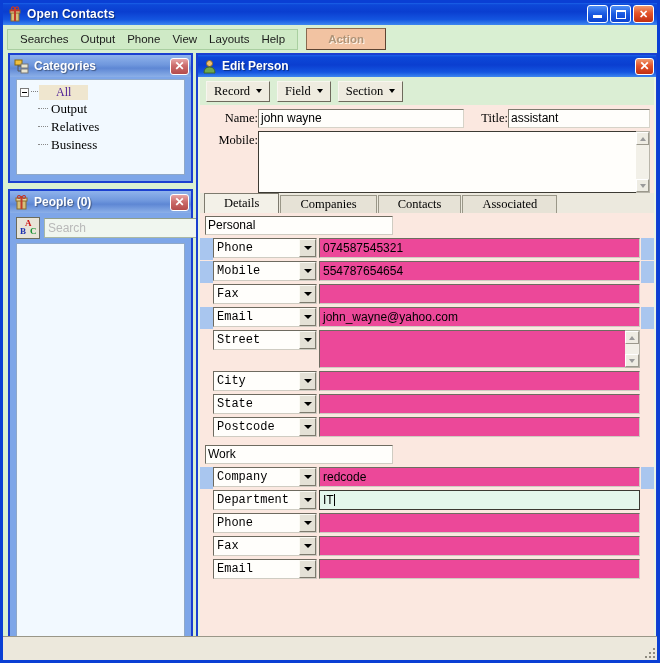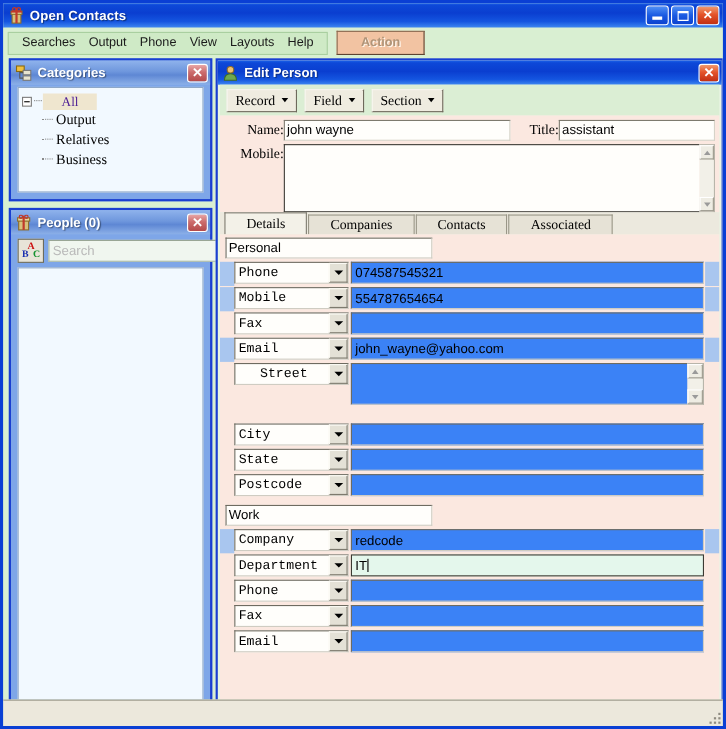--- a/index.html
+++ b/index.html
@@ -206,40 +206,40 @@
   #detail-pane{
     position:absolute;left:0;right:0;top:136px;bottom:0;background:#fbe8e0;
     box-sizing:border-box;padding:3px 0 0 0;overflow:hidden;
   }
   .section-head{
     height:19px;width:188px;margin:0 0 3px 5px;box-sizing:border-box;
     background:#fffefb;border:1px solid #6e6b60;border-right-color:#cfccc2;border-bottom-color:#cfccc2;
     font-family:"Liberation Sans",sans-serif;font-size:12px;color:#000;padding:0 2px;line-height:17px;
   }
   .frow{display:flex;align-items:flex-start;height:22px;margin-bottom:1px;}
-  .frow.tall{height:54px;text-align:center;}
+  .frow.tall{height:40px;}
   .marker{width:13px;flex:0 0 13px;align-self:stretch;background:transparent;}
   .marker.on{background:#a9c6ef;}
   .fcombo{
     width:104px;flex:0 0 104px;height:20px;box-sizing:border-box;display:flex;align-items:center;
     background:#fffefb;border:1px solid #6e6b60;border-right-color:#cfccc2;border-bottom-color:#cfccc2;
     font-family:Liberation Mono, monospace;font-size:12px;color:#000;padding-left:3px;
   }
   .fcombo .lbl{flex:1 1 auto;white-space:nowrap;}
   .fcombo .drop{
     width:17px;height:18px;flex:0 0 17px;box-sizing:border-box;
     background:#e4e1d6;border:1px solid #fbfaf4;border-right-color:#7d7a6e;border-bottom-color:#7d7a6e;
     display:flex;align-items:center;justify-content:center;
   }
   .fcombo .drop i{
     width:0;height:0;border-left:4px solid transparent;border-right:4px solid transparent;border-top:4px solid #000;display:block;
   }
   .fval{
     flex:1 1 auto;height:20px;box-sizing:border-box;margin-left:2px;
-    background:#3b82f6;border:1px solid #6e6b60;border-right-color:#cfccc2;border-bottom-color:#cfccc2;
+    background:#ec4899;border:1px solid #6e6b60;border-right-color:#cfccc2;border-bottom-color:#cfccc2;
     font-family:"Liberation Sans",sans-serif;font-size:12px;color:#000;padding:0 3px;line-height:18px;
     white-space:nowrap;overflow:hidden;
   }
   .fval.focused{
     background:#e4f7ec;border:1px solid #3c3a33;border-right-color:#3c3a33;border-bottom-color:#3c3a33;
     position:relative;
   }
   .fval.focused .caret{
     display:inline-block;width:1px;height:12px;background:#000;vertical-align:-2px;margin-left:0px;
   }

